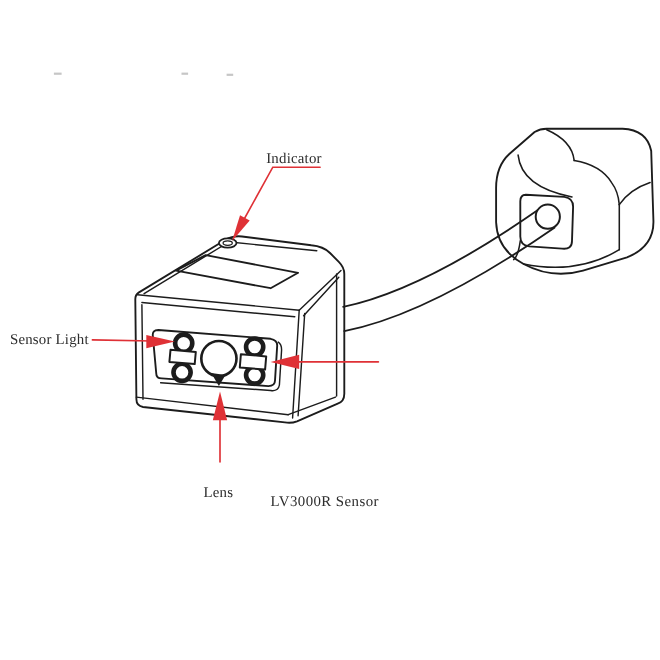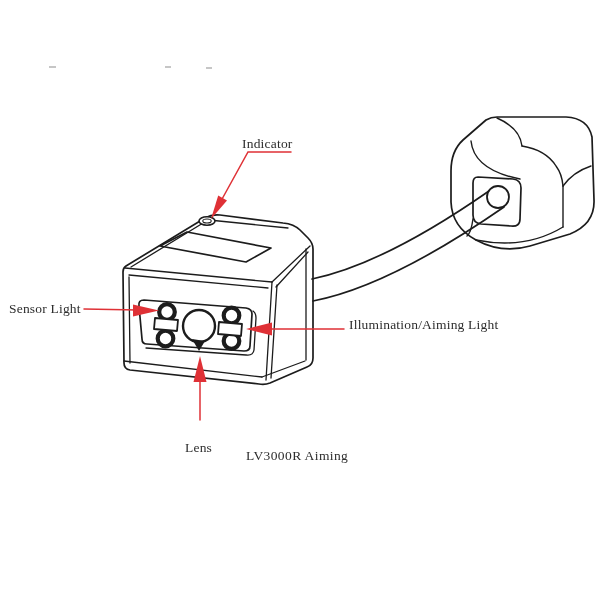--- a/index.html
+++ b/index.html
@@ -136,18 +136,17 @@
         <path fill="none" d="M200,420 L200,379"></path>
         <polygon stroke="none" points="200,356 193.5,382 206.5,382"></polygon>
       </g>
     </g>
   </svg>
 
   <div class="lbl" style="left:242px;top:136px;">Indicator</div>
 
   <div class="lbl" style="left:9px;top:301px;text-align:right;">Sensor Light</div>
 
-  <div class="lbl" style="left:349px;top:317px;">Illumination/Aiming Light</div>
 
   <div class="lbl" style="left:185px;top:440px;text-align:center;">Lens</div>
 
-  <div class="caption" style="left:246px;top:448px;">LV3000R Aiming</div>
+  <div class="caption" style="left:246px;top:448px;">LV3000R Sensor</div>
 </div>
 
 </body></html>

